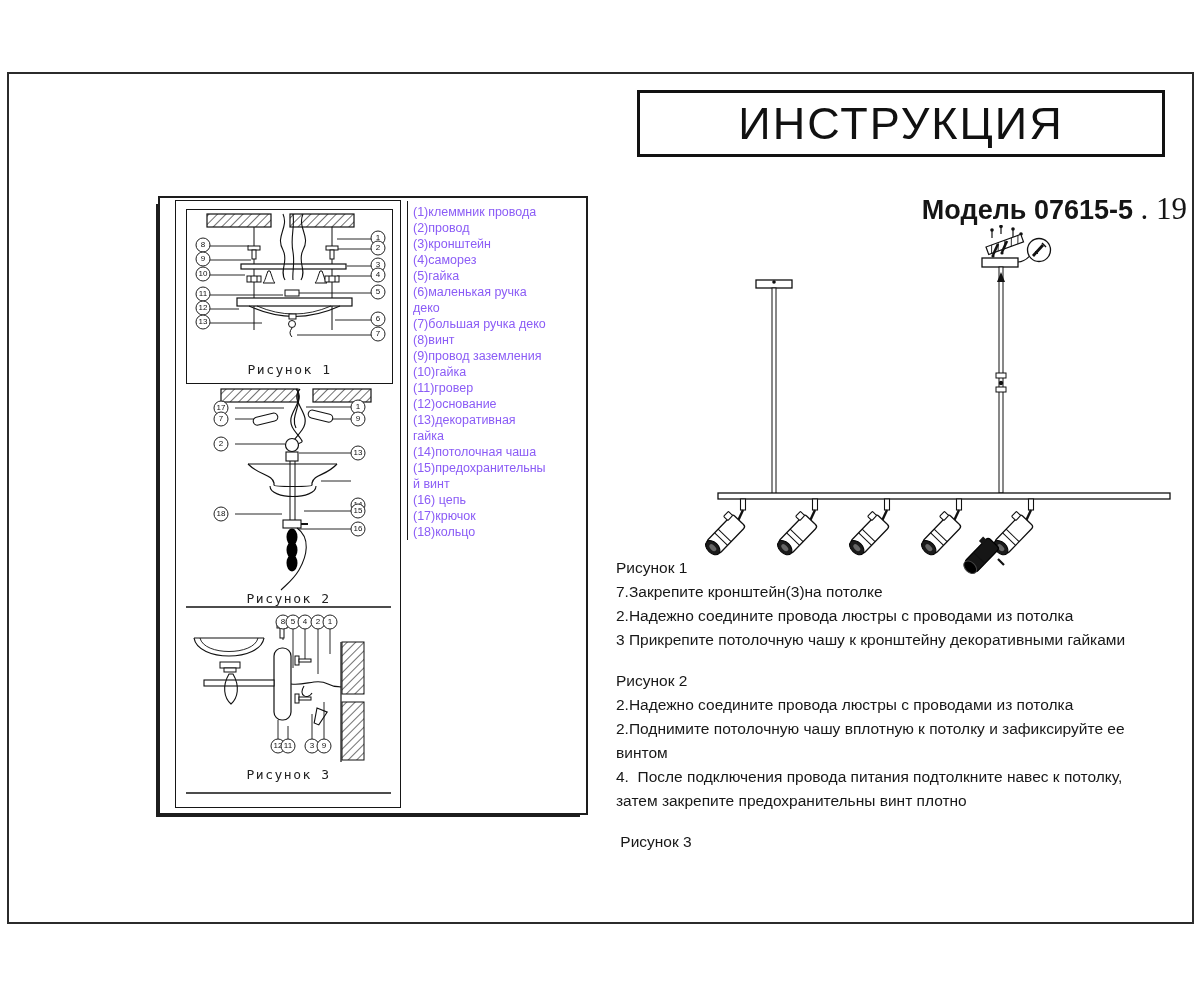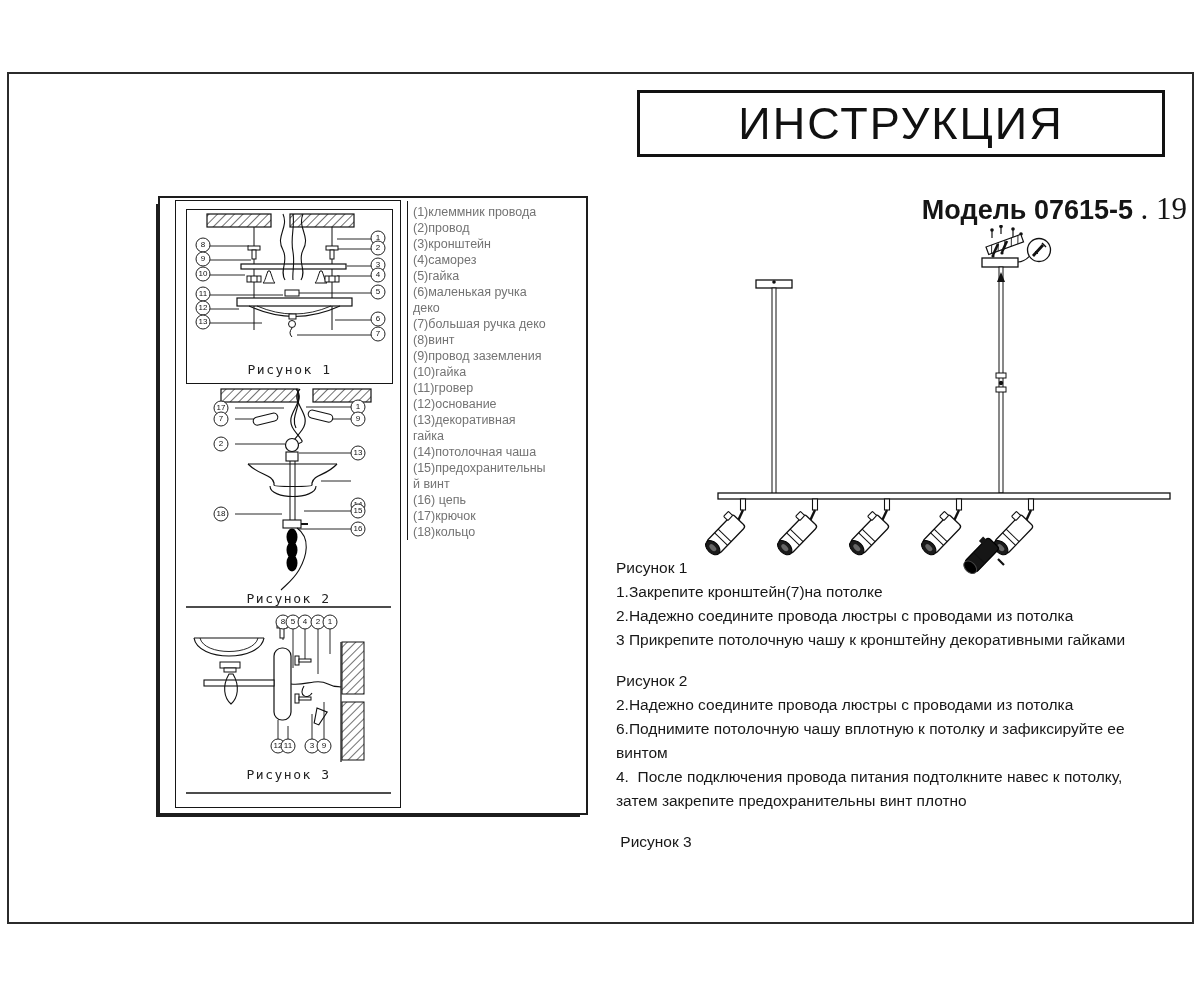--- a/index.html
+++ b/index.html
@@ -12,21 +12,21 @@
   #title-box{left:637px;top:90px;width:522px;height:61px;border:3px solid #111;
              display:flex;align-items:center;justify-content:center;}
   #title-text{font-size:45px;letter-spacing:2px;color:#111;}
   #model-line{left:700px;top:191px;width:487px;text-align:right;font-size:27px;font-weight:bold;color:#151515;}
   #model-line .suffix{font-family:"Liberation Serif",serif;font-weight:normal;font-size:31px;}
   
   #left-panel{left:158px;top:196px;width:426px;height:615px;border:2px solid #1d1d1d;
               background:#fff;box-shadow:-5px 5px 0 -3px #1d1d1d;}
   #figures-box{position:absolute;left:15px;top:2px;width:224px;height:606px;border:1.5px solid #161616;}
   #parts-list{position:absolute;left:247px;top:3px;width:170px;border-left:1.5px solid #161616;
-              padding:3px 0 0 5px;font-size:12.5px;line-height:16px;color:#737373;white-space:pre;}
+              padding:3px 0 0 5px;font-size:12.5px;line-height:16px;color:#8b5cf6;white-space:pre;}
   .fig-svg{position:absolute;left:10px;}
   #fig1-box{position:absolute;left:10px;top:8px;width:205px;height:173px;border:1.3px solid #161616;}
   .fig-caption{position:absolute;width:205px;left:10px;text-align:center;
                font-family:"DejaVu Sans Mono",monospace;font-size:13px;letter-spacing:1.5px;color:#222;}
   #fig1-caption{left:0;bottom:6px;width:100%;}
   .callout{position:absolute;width:13px;height:13px;border:1px solid #222;border-radius:50%;
            background:#fff;font-size:8px;line-height:12px;text-align:center;color:#111;
            transform:translate(-50%,-50%);z-index:3;}
   
   #instructions{left:616px;top:556px;width:584px;font-size:15.5px;line-height:24px;color:#171717;}
@@ -359,28 +359,28 @@
     <ellipse cx="-17" cy="0" rx="5" ry="7.5" fill="#000" stroke="#444" stroke-width="1"></ellipse>
     <line x1="-4" y1="-8" x2="-4" y2="8" stroke="#fff" stroke-width="1"></line>
     <rect x="8" y="-12" width="6" height="5" fill="#161616"></rect>
   </g>
   <line x1="368" y1="334" x2="374" y2="340" stroke="#111" stroke-width="2.2"></line>
 </svg>
 
 <div class="abs" id="instructions">
     <div class="instr-section">
       <div class="instr-heading">Рисунок 1</div>
-      <div class="instr-line">1.Закрепите кронштейн(7)на потолке</div>
+      <div class="instr-line">7.Закрепите кронштейн(3)на потолке</div>
       <div class="instr-line">2.Надежно соедините провода люстры с проводами из потолка</div>
       <div class="instr-line">3 Прикрепите потолочную чашу к кронштейну декоративными гайками</div>
     </div>
     <div class="instr-section">
       <div class="instr-heading">Рисунок 2</div>
       <div class="instr-line">2.Надежно соедините провода люстры с проводами из потолка</div>
-      <div class="instr-line">6.Поднимите потолочную чашу вплотную к потолку и зафиксируйте ее</div>
+      <div class="instr-line">2.Поднимите потолочную чашу вплотную к потолку и зафиксируйте ее</div>
       <div class="instr-line">винтом</div>
       <div class="instr-line">4.  После подключения провода питания подтолкните навес к потолку,</div>
       <div class="instr-line">затем закрепите предохранительны винт плотно</div>
     </div>
     <div class="instr-section">
       <div class="instr-heading"> Рисунок 3</div>
     </div>
   </div>
 
 </body></html>

